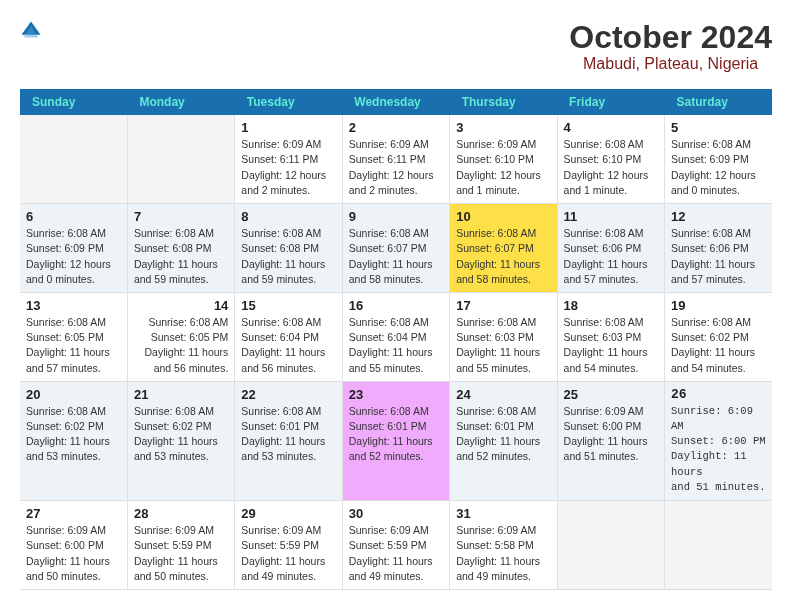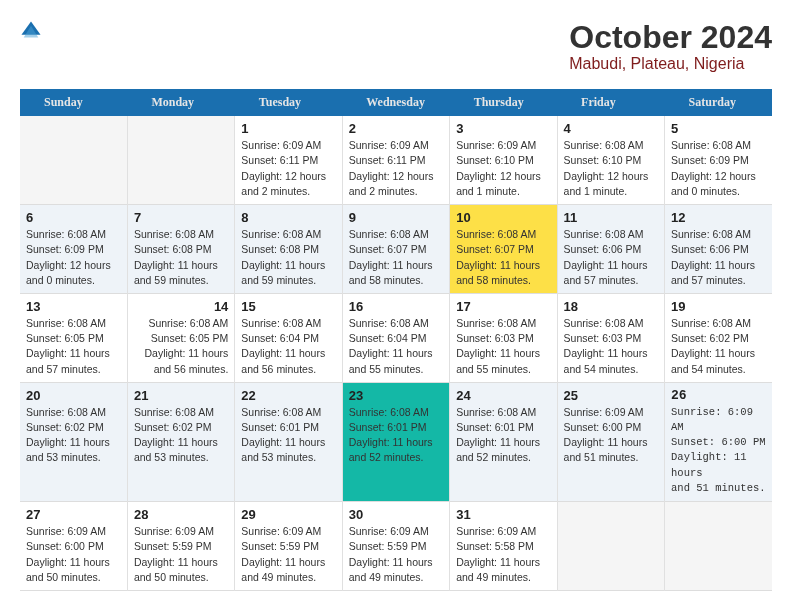--- a/index.html
+++ b/index.html
@@ -29,46 +29,45 @@
     .logo-text-blue {
       font-size: 18px;
       font-weight: bold;
       color: #1a6faf;
     }
     .logo-icon {
       width: 22px;
       height: 22px;
     }
     .title-block {
-      text-align: left;
+      text-align: center;
     }
     .title-block h1 {
       font-size: 32px;
       font-weight: bold;
       color: #333;
       line-height: 1.1;
     }
     .title-block h2 {
       font-size: 16px;
       font-weight: normal;
       color: #7f1d1d;
     }
     table {
       width: 100%;
       border-collapse: collapse;
       font-size: 11px;
     }
     thead tr th {
       background-color: #1a6faf;
-      color: #e5e5e5;
+      color: #5eead4;
       text-align: left;
-      padding: 6px 24px;
+      padding: 6px 12px;
       font-size: 12px;
       font-weight: bold;
-      font-family: Liberation Serif, serif;
     }
     tbody tr {
       border-bottom: 1px solid #ddd;
     }
     tbody tr:nth-child(even) {
       background-color: #f5f5f5;
     }
     tbody tr:nth-child(odd) {
       background-color: #fff;
     }
@@ -283,21 +282,21 @@
 Daylight: 11 hours
 and 53 minutes.</div>
         </td>
         <td style="background-color: rgb(238, 243, 248);">
           <span class="day-num">22</span>
           <div class="cell-info" style="white-space: pre-line;">Sunrise: 6:08 AM
 Sunset: 6:01 PM
 Daylight: 11 hours
 and 53 minutes.</div>
         </td>
-        <td style="background-color: #14b8a6;">
+        <td style="background-color: #f0abfc;">
           <span class="day-num">23</span>
           <div class="cell-info" style="white-space: pre-line;">Sunrise: 6:08 AM
 Sunset: 6:01 PM
 Daylight: 11 hours
 and 52 minutes.</div>
         </td>
         <td style="background-color: rgb(238, 243, 248);">
           <span class="day-num">24</span>
           <div class="cell-info" style="white-space: pre-line;">Sunrise: 6:08 AM
 Sunset: 6:01 PM

